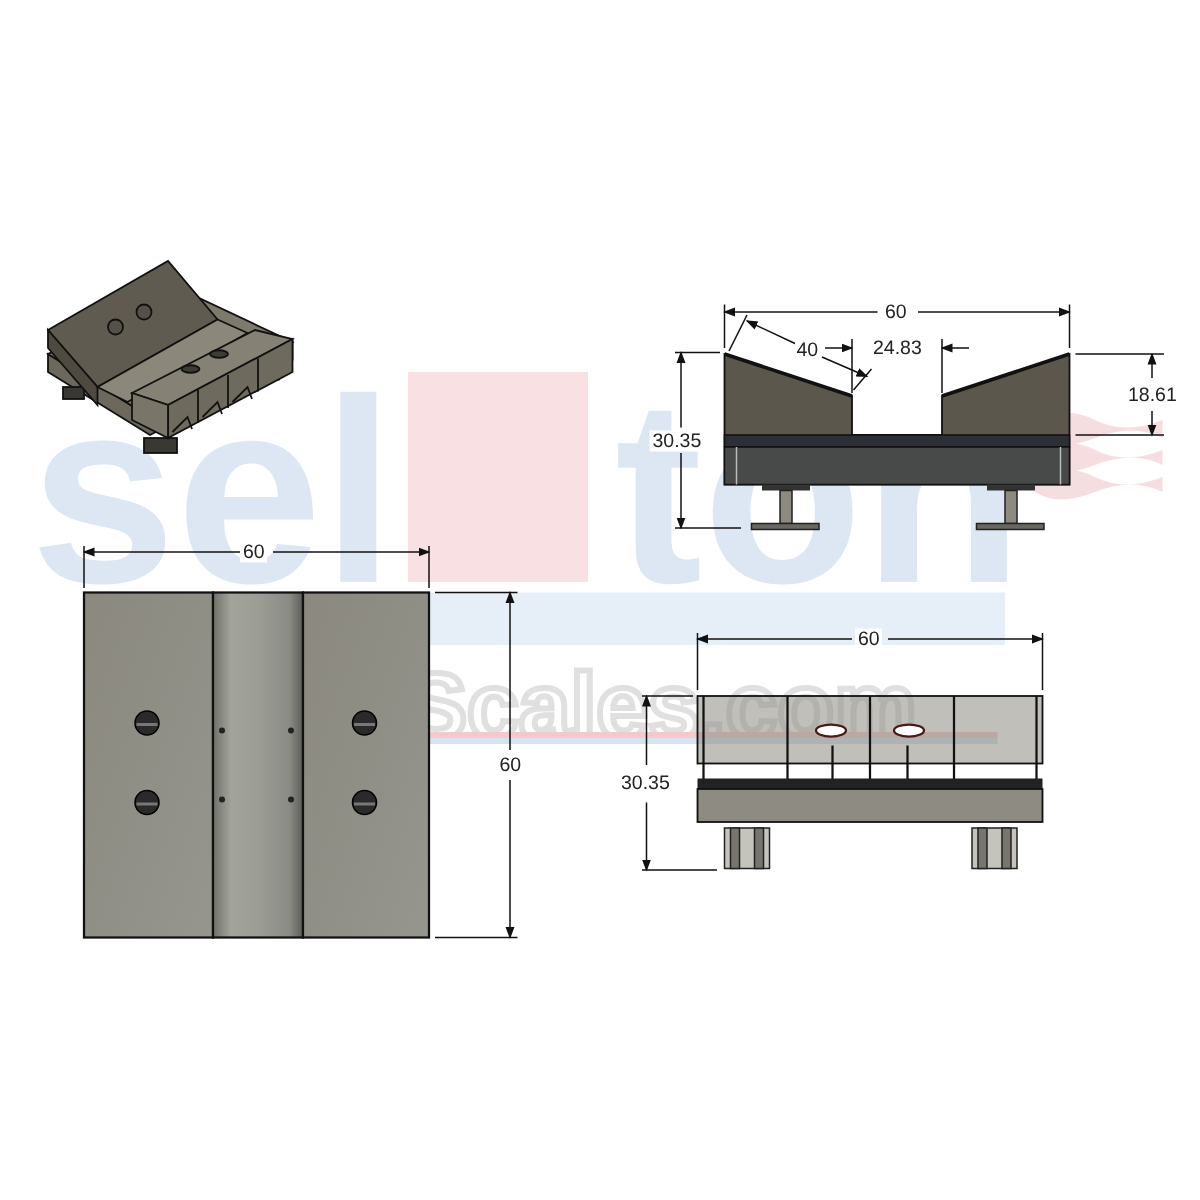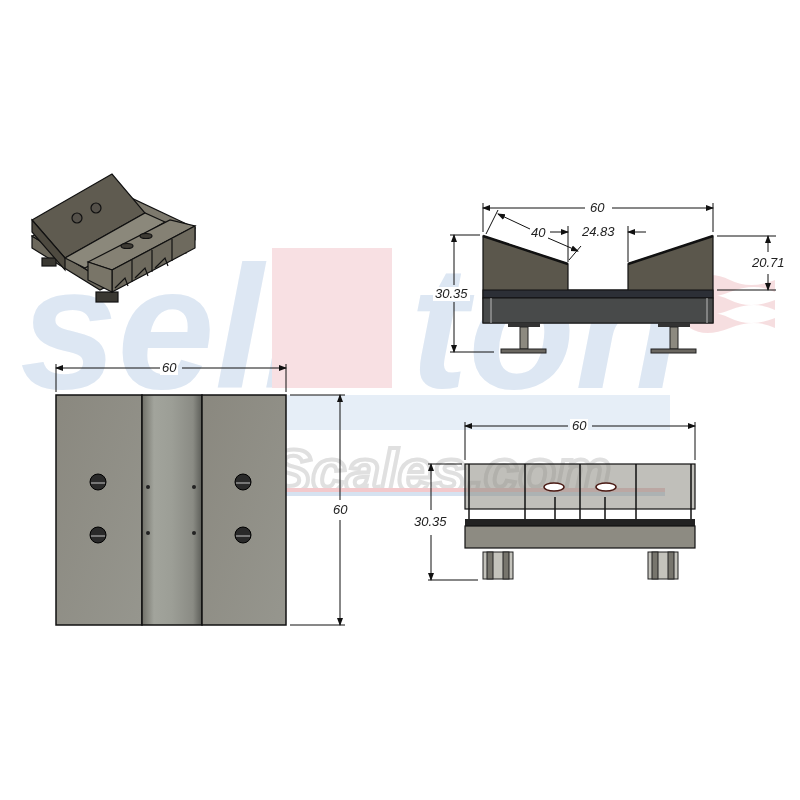--- a/index.html
+++ b/index.html
@@ -1,18 +1,18 @@
 <!DOCTYPE html>
 <html><head>
 <meta charset="utf-8">
 <style>
   html, body { margin: 0; padding: 0; background: #ffffff; }
   body { width: 800px; height: 800px; position: relative; overflow: hidden;
          font-family: "Liberation Sans", sans-serif; }
-  .layer { position: absolute; left: 0; top: 0; width: 800px; height: 700px; font-style: italic; }
+  .layer { position: absolute; left: 0; top: 0; width: 800px; height: 700px; }
   .dim-label { position: absolute; font-size: 13px; color: #222; background: #fff; padding: 0 2px; line-height: 14px; }
   .dim-label.clear { background: transparent; }
 </style>
 </head>
 <body>
 
 <div class="layer">
   <svg width="800" height="800">
 
     <text x="20" y="388" font-family="Liberation Sans, sans-serif" font-weight="bold" font-size="175" fill="#dde7f3">sell</text>
@@ -197,21 +197,21 @@
         <line x1="431" y1="464" x2="431" y2="510" marker-start="url(#arr)"></line>
         <line x1="431" y1="535" x2="431" y2="580" marker-end="url(#arr)"></line>
       </g>
     </g>
   </svg>
 
   
   <span class="dim-label" style="left:588px; top:201px;">60</span>
   <span class="dim-label clear" style="left:529px; top:226px;">40</span>
   <span class="dim-label clear" style="left:580px; top:225px;">24.83</span>
-  <span class="dim-label" style="left:750px; top:256px;">20.71</span>
+  <span class="dim-label" style="left:750px; top:256px;">18.61</span>
   <span class="dim-label" style="left:433px; top:287px;">30.35</span>
 
   <span class="dim-label" style="left:160px; top:361px;">60</span>
   <span class="dim-label" style="left:331px; top:503px;">60</span>
 
   <span class="dim-label" style="left:570px; top:419px;">60</span>
   <span class="dim-label" style="left:412px; top:515px;">30.35</span>
 </div>
 
 </body></html>

